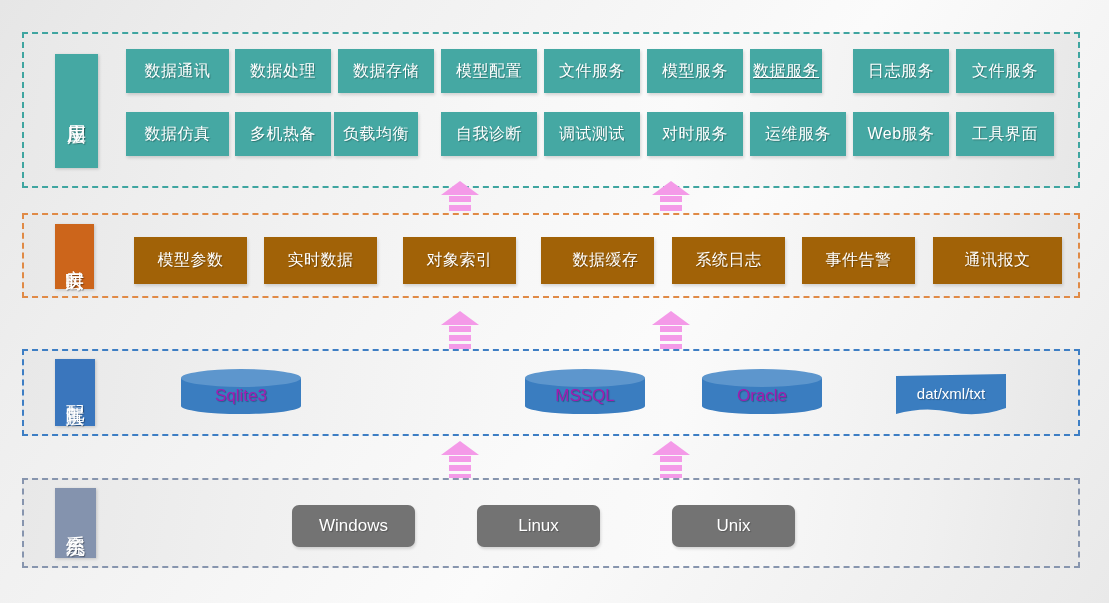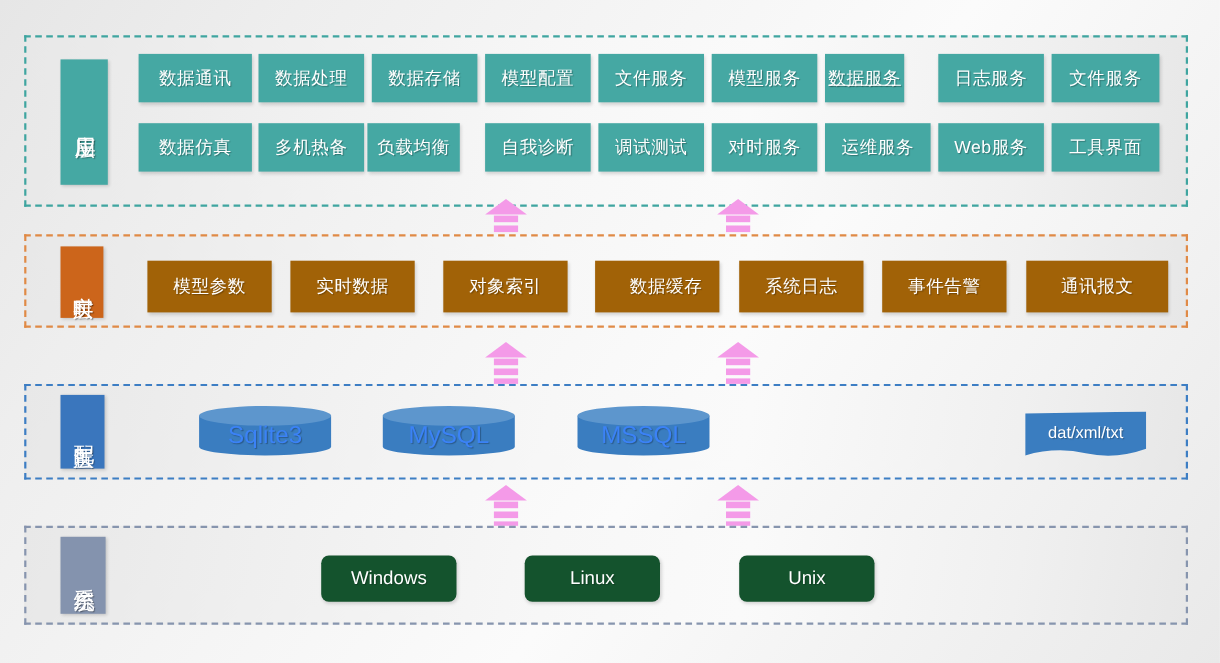--- a/index.html
+++ b/index.html
@@ -114,22 +114,22 @@
     border-radius: 50% / 50%;
   }
   .db-cyl .cyl-label {
     position: absolute;
     left: 0; top: 9px;
     width: 100%;
     height: 36px;
     display: flex;
     align-items: center;
     justify-content: center;
-    color: #3b82f6;
-    font-size: 22px;
+    color: #a21caf;
+    font-size: 17px;
     text-shadow: 1px 1px 1px rgba(0,0,0,0.28);
     z-index: 3;
   }
 
   
   .file-shape {
     position: absolute;
     top: 374px;
     width: 110px;
     height: 42px;
@@ -147,21 +147,21 @@
     font-size: 15px;
     text-shadow: 1px 1px 1px rgba(0,0,0,0.28);
   }
 
   
   .sys-box {
     position: absolute;
     box-sizing: border-box;
     top: 505px;
     height: 42px;
-    background: #14532d;
+    background: #737373;
     border-radius: 7px;
     color: #ffffff;
     display: flex;
     align-items: center;
     justify-content: center;
     font-size: 17px;
     text-shadow: 1px 1px 1px rgba(0,0,0,0.25);
     box-shadow: 1px 2px 3px rgba(0,0,0,0.14);
   }
 
@@ -256,32 +256,32 @@
   </div>
 
   <div class="layer layer-cfg"></div>
   <div class="layer-title title-cfg">配置层</div>
 
   <div class="db-cyl" style="left:181px;">
     <span class="cyl-body"></span>
     <span class="cyl-top"></span>
     <span class="cyl-label">Sqlite3</span>
   </div>
-  <div class="db-cyl" style="left:348px;">
-    <span class="cyl-body"></span>
-    <span class="cyl-top"></span>
-    <span class="cyl-label">MySQL</span>
-  </div>
   <div class="db-cyl" style="left:525px;">
     <span class="cyl-body"></span>
     <span class="cyl-top"></span>
     <span class="cyl-label">MSSQL</span>
   </div>
-
-  <div class="file-shape" style="left:896px;margin-left:36px;">
+  <div class="db-cyl" style="left:702px;">
+    <span class="cyl-body"></span>
+    <span class="cyl-top"></span>
+    <span class="cyl-label">Oracle</span>
+  </div>
+
+  <div class="file-shape" style="left:896px;">
     <svg width="110" height="42" viewBox="0 0 110 42">
       <path d="M0,2 L110,0 L110,34 Q82,44 55,38 Q28,32 0,40 Z" fill="#3a7dc0"></path>
     </svg>
     <span class="file-label">dat/xml/txt</span>
   </div>
 
   <div class="arrow-up" style="left:441px; top:441px;">
     <span class="head"></span>
     <span class="seg seg1"></span>
     <span class="seg seg2"></span>

